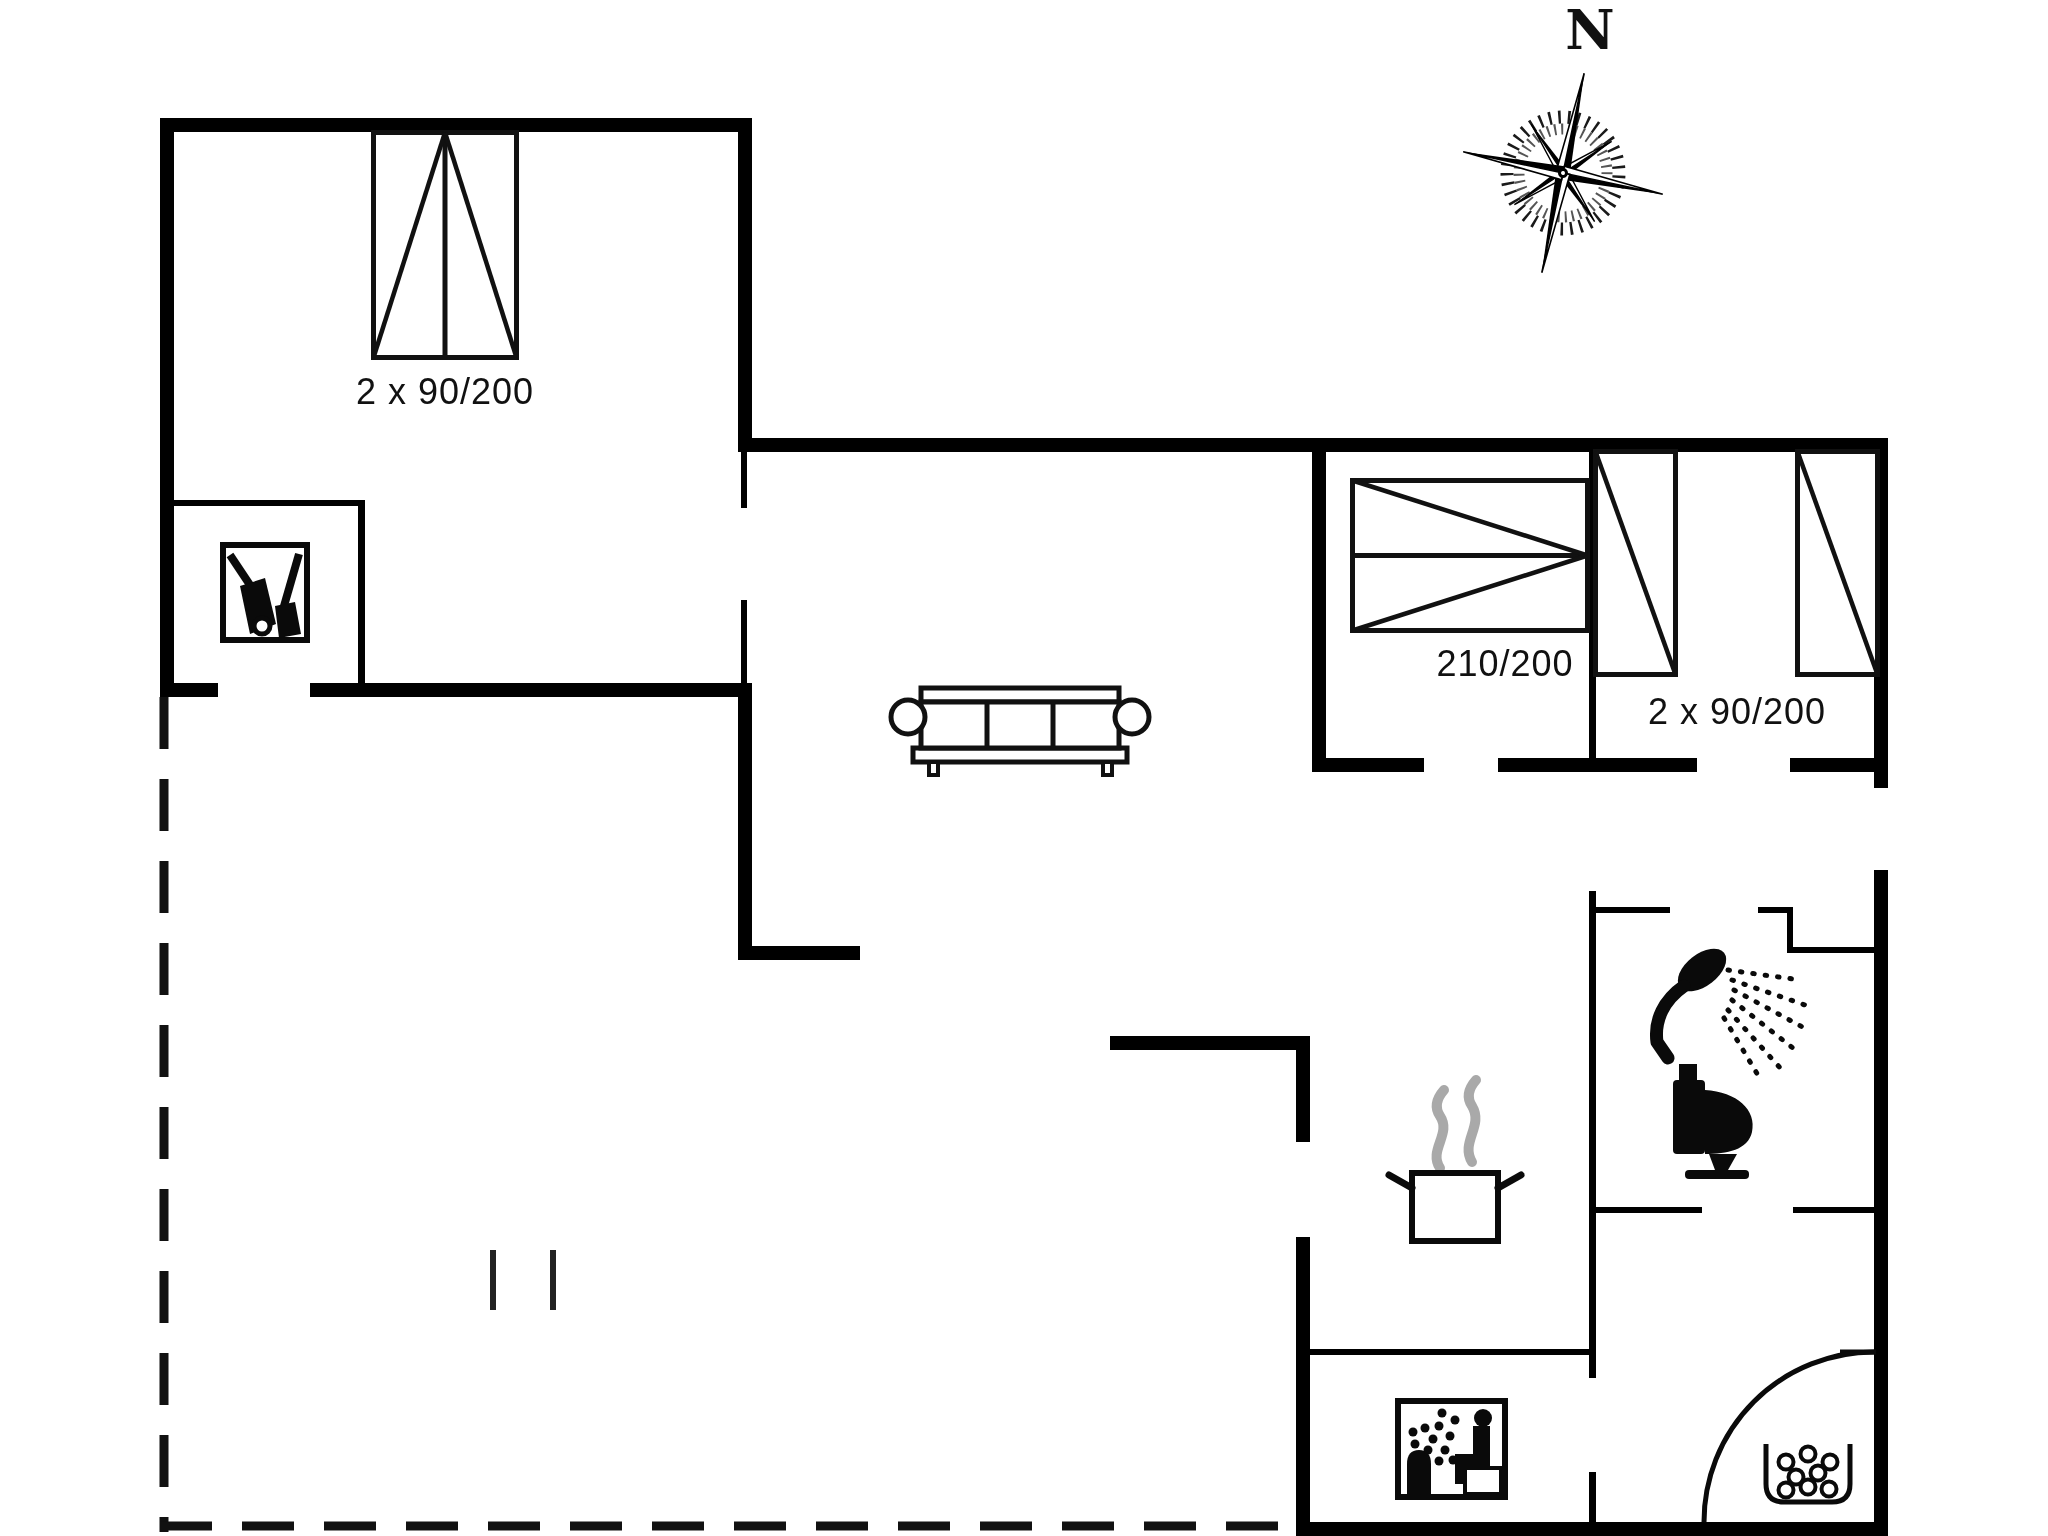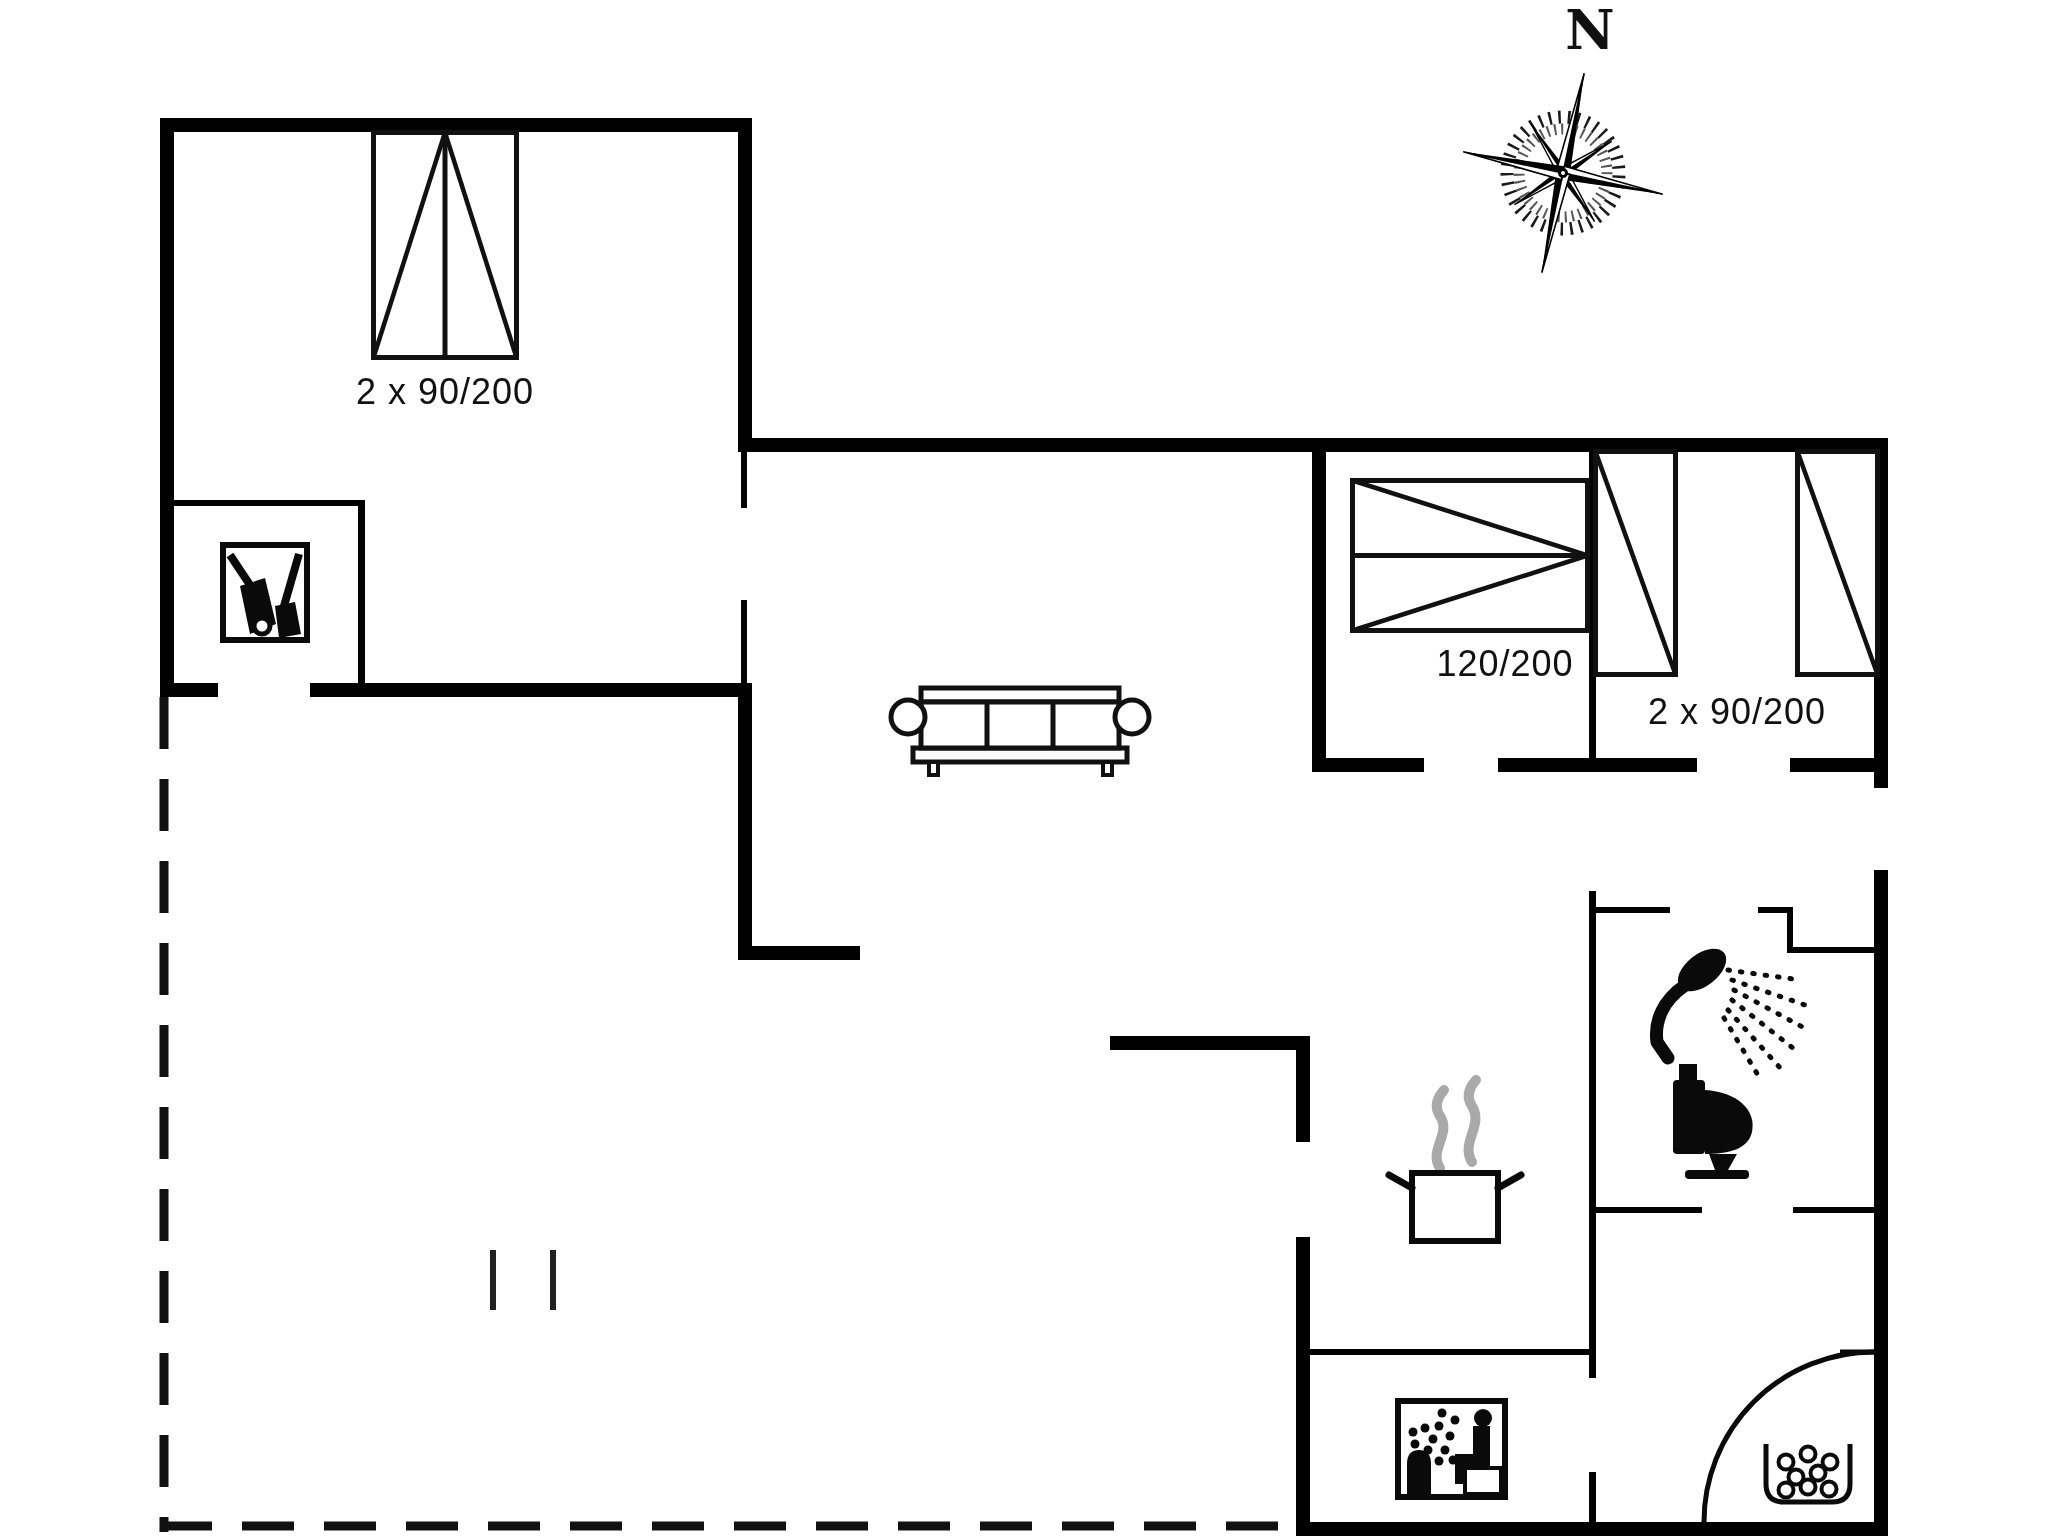--- a/index.html
+++ b/index.html
@@ -113,21 +113,21 @@
     <line x1="74" y1="2.5" x2="145.5" y2="227.5" stroke="#111" stroke-width="4.5"></line>
   </svg>
   <div class="dim" style="left:445px;top:392px">2 x 90/200</div>
 
   <svg style="left:1350px;top:478px" width="240" height="155" viewBox="0 0 240 155">
     <rect x="2.5" y="2.5" width="235" height="150" fill="#fff" stroke="#111" stroke-width="5"></rect>
     <line x1="2.5" y1="77.5" x2="237.5" y2="77.5" stroke="#111" stroke-width="5"></line>
     <line x1="2.5" y1="2.5" x2="237.5" y2="77.5" stroke="#111" stroke-width="4.5"></line>
     <line x1="2.5" y1="152.5" x2="237.5" y2="77.5" stroke="#111" stroke-width="4.5"></line>
   </svg>
-  <div class="dim" style="left:1505px;top:664px">120/200</div>
+  <div class="dim" style="left:1505px;top:664px">210/200</div>
 
   <svg style="left:1593px;top:449px" width="85" height="228" viewBox="0 0 85 228">
     <rect x="2.5" y="2.5" width="80" height="223" fill="#fff" stroke="#111" stroke-width="5"></rect>
     <line x1="2.5" y1="2.5" x2="82.5" y2="225.5" stroke="#111" stroke-width="4.5"></line>
   </svg>
   <svg style="left:1795px;top:449px" width="85" height="228" viewBox="0 0 85 228">
     <rect x="2.5" y="2.5" width="80" height="223" fill="#fff" stroke="#111" stroke-width="5"></rect>
     <line x1="2.5" y1="2.5" x2="82.5" y2="225.5" stroke="#111" stroke-width="4.5"></line>
   </svg>
   <div class="dim" style="left:1737px;top:712px">2 x 90/200</div>

